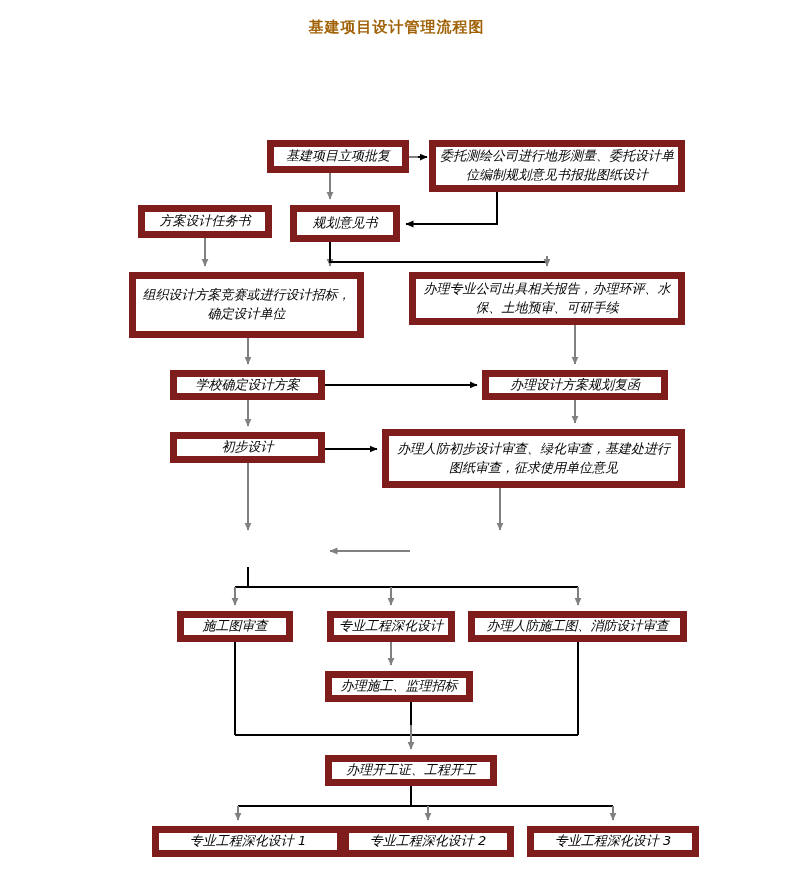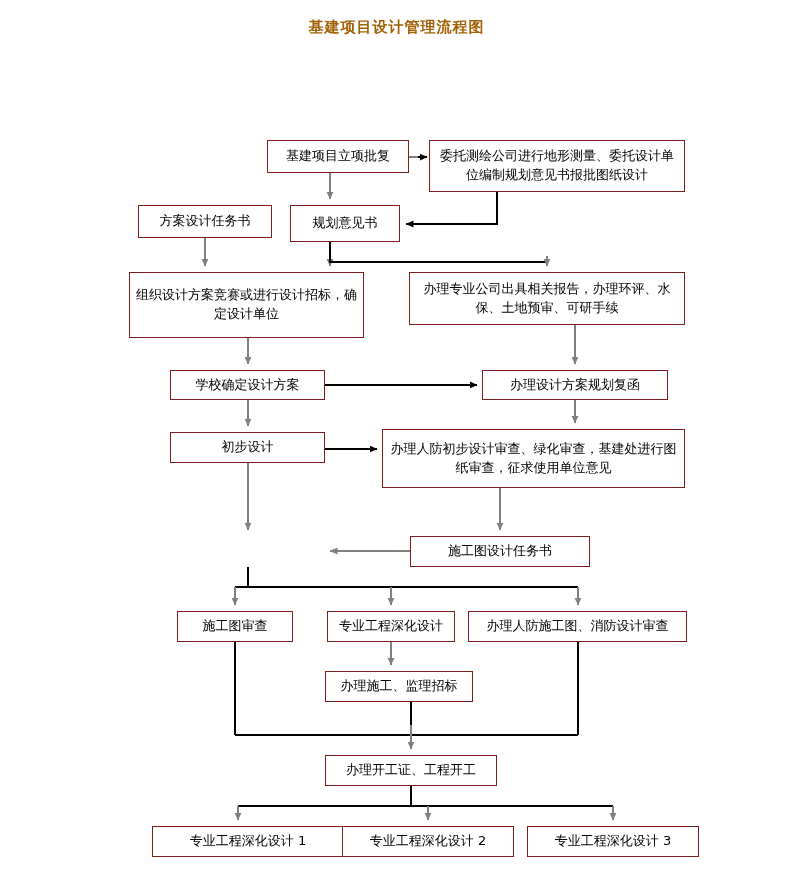--- a/index.html
+++ b/index.html
@@ -23,31 +23,32 @@
     width: 793px;
     text-align: center;
     font-size: 15px;
     font-weight: bold;
     letter-spacing: 1px;
     color: #a16207;
   }
   .node {
     position: absolute;
     box-sizing: border-box;
-    border: 1px solid #7f1d1d;
+    border: 7px solid #7f1d1d;
     background: #ffffff;
     color: #000000;
     font-size: 13px;
     line-height: 1.45;
     text-align: center;
     display: flex;
     align-items: center;
     justify-content: center;
     padding: 2px 4px;
     z-index: 3;
+    font-style: italic;
   }
   .node span { display: block; width: 100%; }
   svg#wires {
     position: absolute;
     left: 0; top: 0;
     width: 793px;
     height: 880px;
     z-index: 1;
     pointer-events: none;
   }
@@ -154,23 +155,20 @@
 
   <div class="node" style="left:170px;top:432px;width:155px;height:31px;">
     <span>初步设计</span>
   </div>
 
   <div class="node" style="left:382px;top:429px;width:303px;height:59px;">
     <span>办理人防初步设计审查、绿化审查，基建处进行图纸审查，征求使用单位意见</span>
   </div>
 
 
-  <div class="node" style="left:410px;top:536px;width:180px;height:31px;">
-    <span>施工图设计任务书</span>
-  </div>
 
   <div class="node" style="left:177px;top:611px;width:116px;height:31px;">
     <span>施工图审查</span>
   </div>
 
   <div class="node" style="left:327px;top:611px;width:128px;height:31px;">
     <span>专业工程深化设计</span>
   </div>
 
   <div class="node" style="left:468px;top:611px;width:219px;height:31px;">

